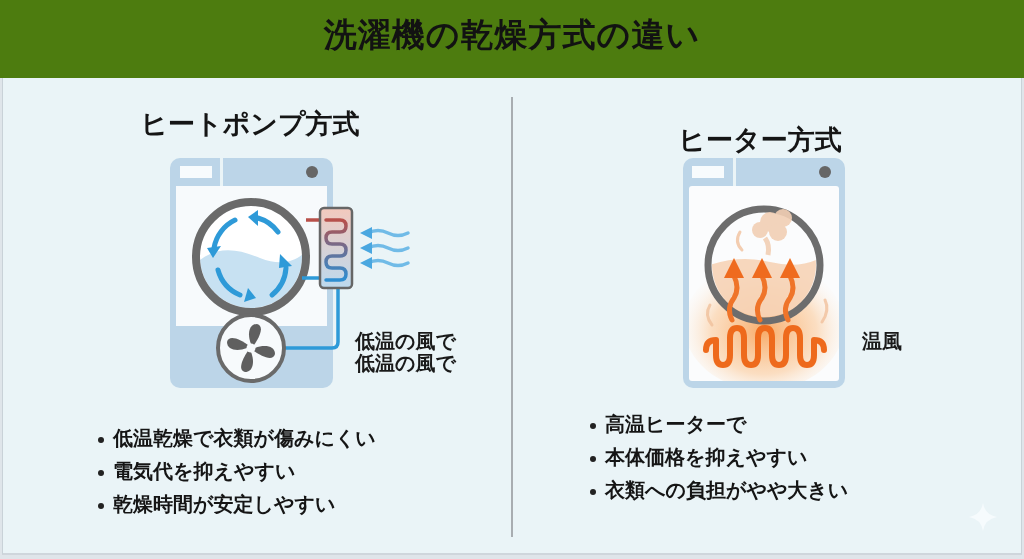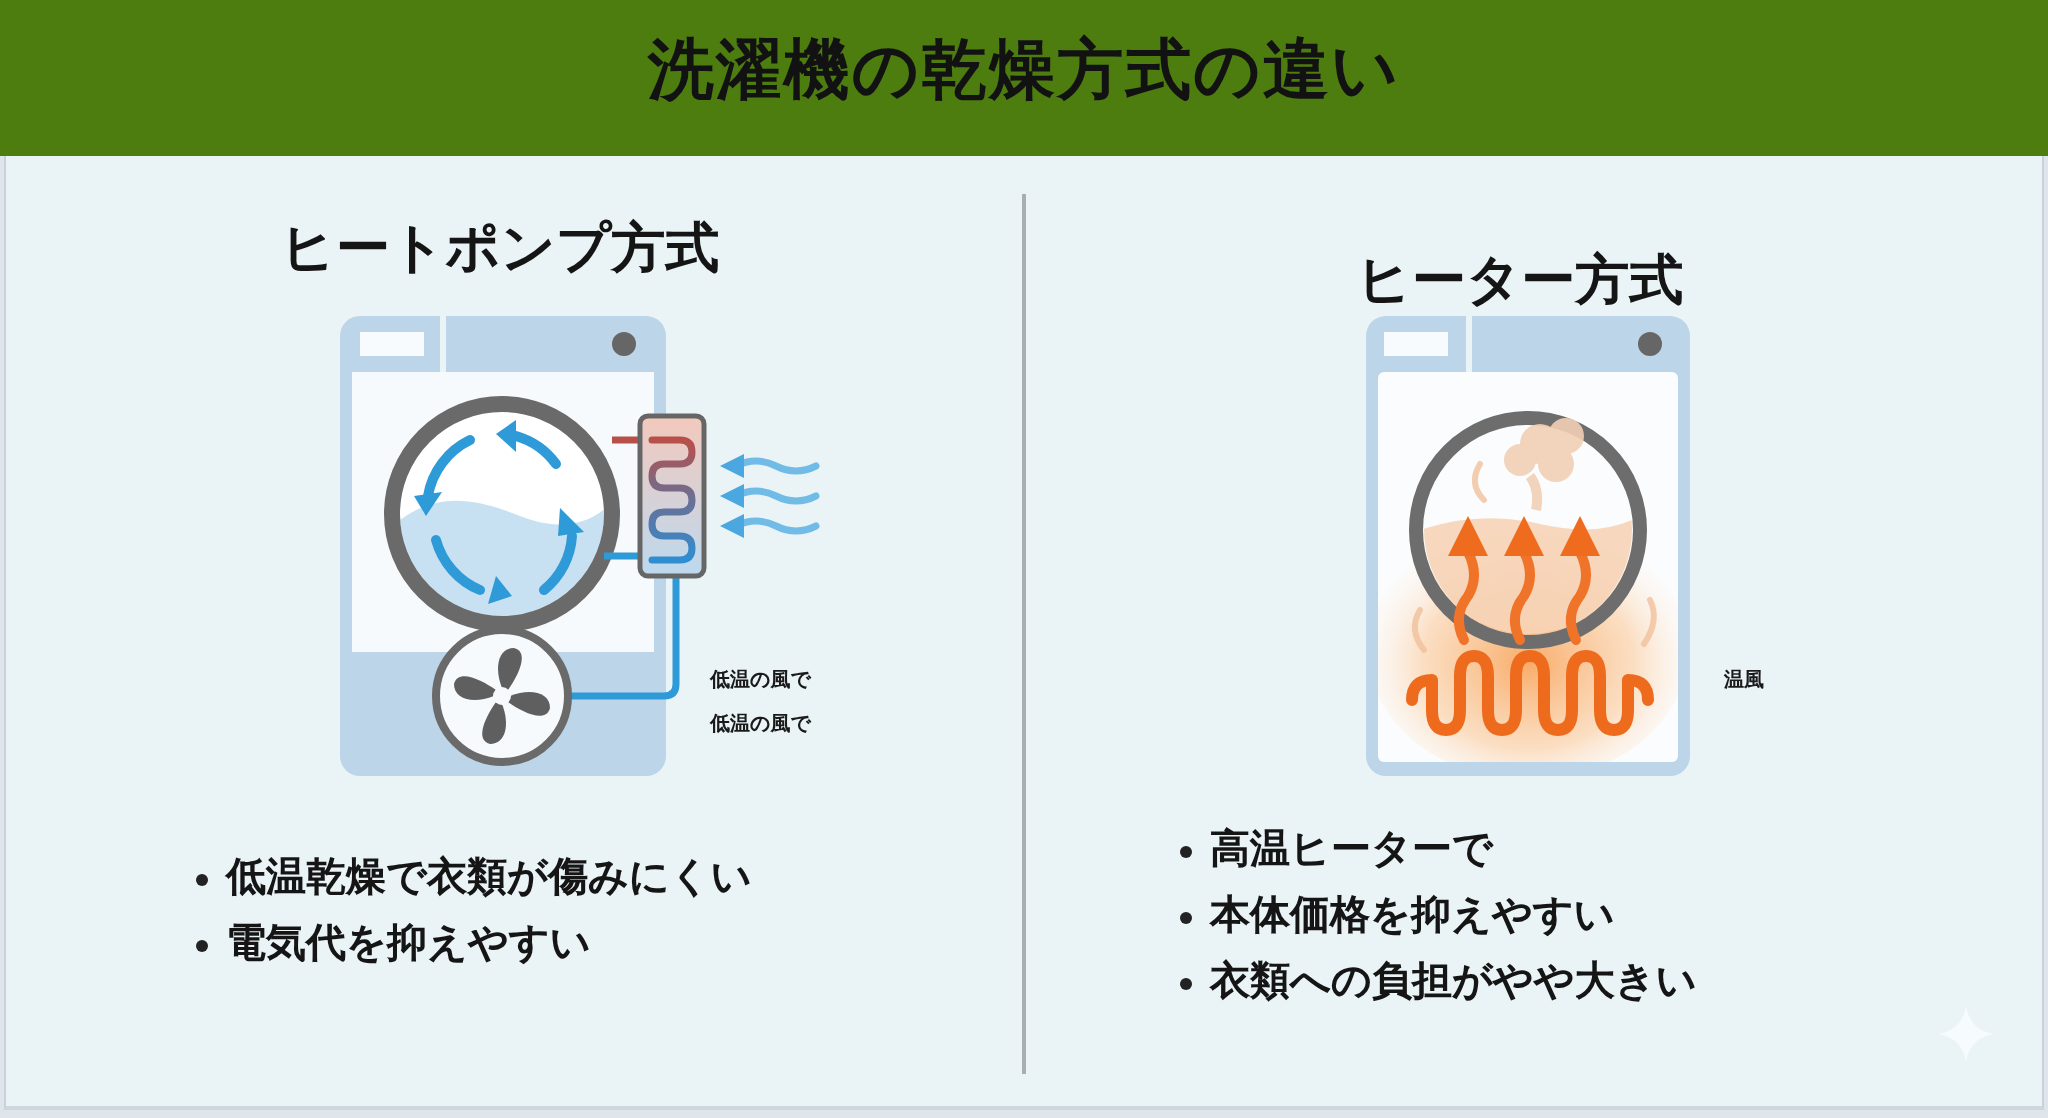--- a/index.html
+++ b/index.html
@@ -25,21 +25,21 @@
     box-sizing:border-box;
   }
   .divider {
     position:absolute; left:511px; top:97px; width:2px; height:440px; background:#a8adb1;
   }
   .col-title {
     position:absolute; top:106px; font-size:27px; font-weight:bold; color:#151515;
     text-align:center; white-space:nowrap;
   }
   .caption {
-    position:absolute; font-size:10px; font-weight:bold; line-height:22px; color:#1a1a1a; white-space:nowrap;
+    position:absolute; font-size:20px; font-weight:bold; line-height:22px; color:#1a1a1a; white-space:nowrap;
   }
   .bullets {
     position:absolute; margin:0; padding:0; list-style:none;
   }
   .bullets li {
     font-size:20px; font-weight:bold; line-height:33px; color:#151515; white-space:nowrap;
     display:flex; align-items:center;
   }
   .bullets li .dot {
     display:inline-block; width:6px; height:6px; border-radius:50%; background:#222;
@@ -144,20 +144,24 @@
 
 <ul class="bullets" style="left:98px; top:422px;">
   <li>
       <span class="dot"></span>
       <span>低温乾燥で衣類が傷みにくい</span>
     </li>
   <li>
       <span class="dot"></span>
       <span>電気代を抑えやすい</span>
     </li>
+  <li>
+      <span class="dot"></span>
+      <span>乾燥時間が安定しやすい</span>
+    </li>
 </ul>
 
 <div class="col-title" style="left:620px; width:280px;margin-top:16px;">ヒーター方式</div>
 
 <svg class="illus" style="left:670px; top:150px;" width="200" height="250" viewBox="0 0 200 250">
   <defs>
     <radialGradient id="glow" cx="0.5" cy="0.55" r="0.55">
       <stop offset="0" stop-color="#f8a862" stop-opacity="0.95"></stop>
       <stop offset="0.6" stop-color="#fbd1a8" stop-opacity="0.7"></stop>
       <stop offset="1" stop-color="#fdf2e6" stop-opacity="0"></stop>

